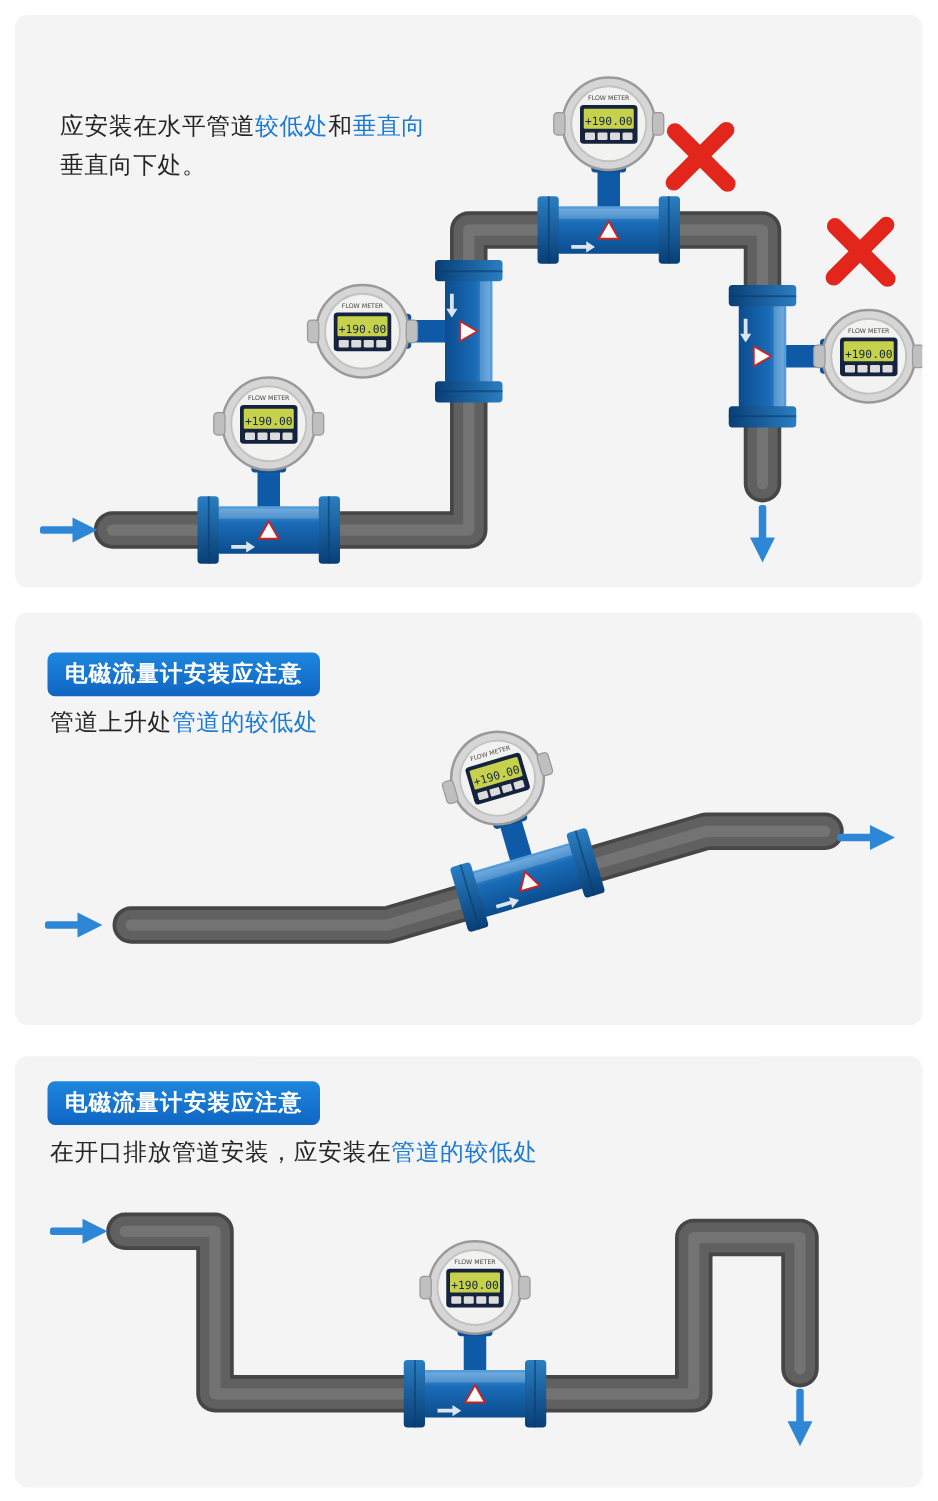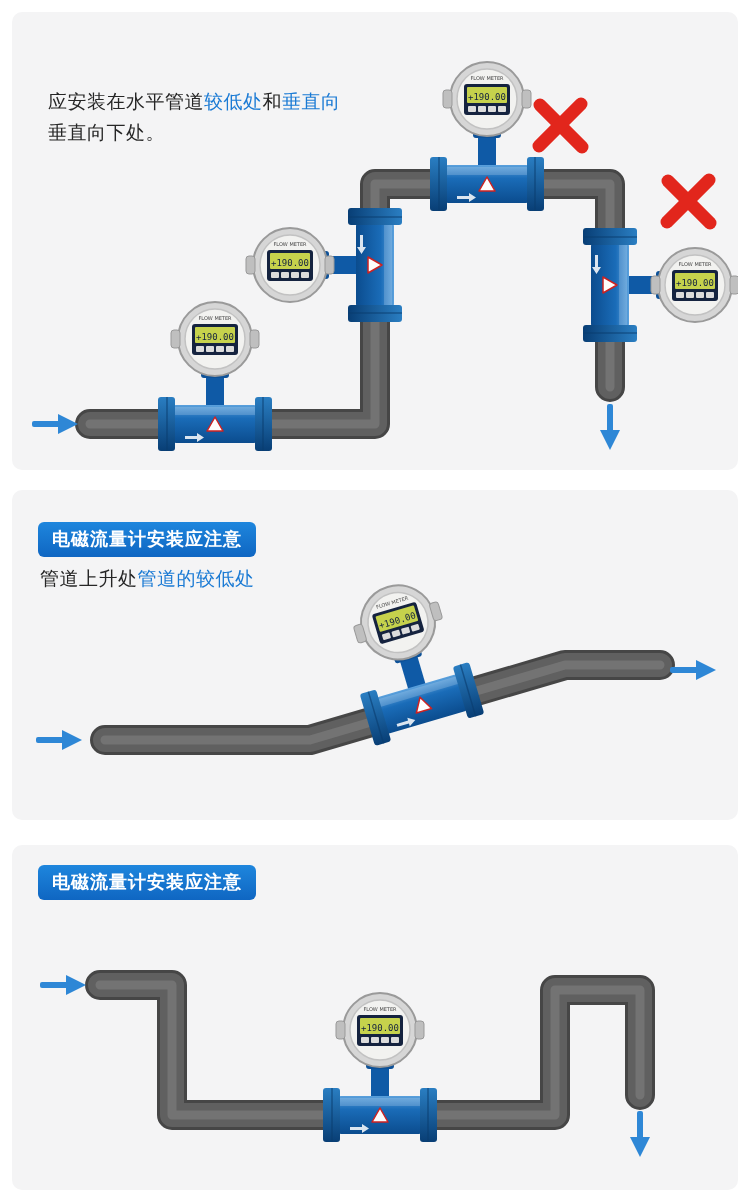--- a/index.html
+++ b/index.html
@@ -142,15 +142,16 @@
       <g>
         <path class="pipe-edge" d="M88 140 H160 V270 H543 V145 H628 V250"></path>
         <path class="pipe-body" d="M88 140 H160 V270 H543 V145 H628 V250"></path>
         <path class="pipe-hl" d="M88 140 H160 V270 H543 V145 H628 V250"></path>
       </g>
       <use href="#fm-up" transform="translate(368,270)"></use>
       <use href="#arrow-right-def" transform="translate(28,140)"></use>
       <use href="#arrow-right-def" transform="translate(628,266) rotate(90)"></use>
     </svg>
     <div class="badge" style="left:26px;top:20px">电磁流量计安装应注意</div>
+    <div class="desc" style="left:28px;top:62px"><span>在开口排放管道安装，应安装在</span><span class="hl">管道的较低处</span></div>
   </section>
 
 </div>
 
 </body></html>

